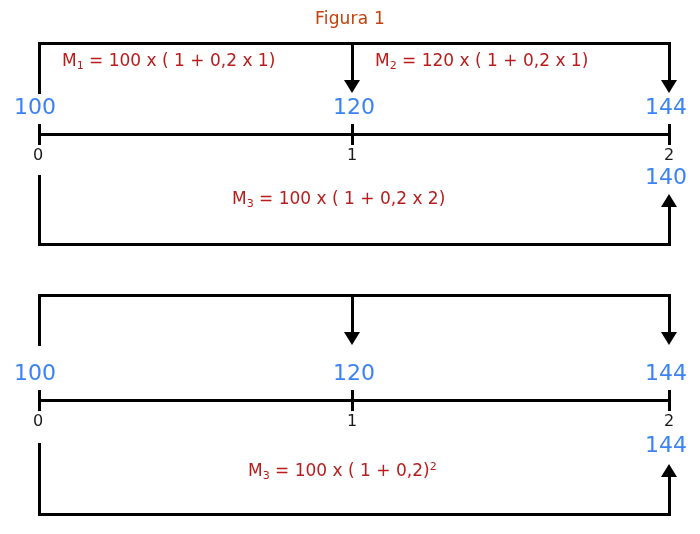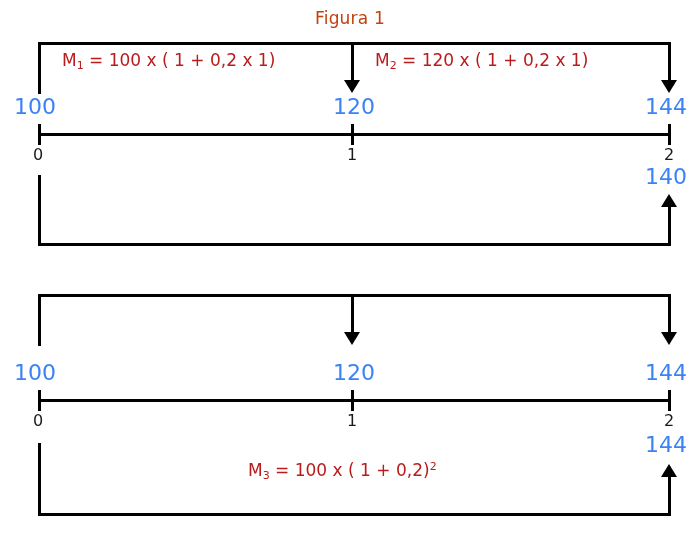--- a/index.html
+++ b/index.html
@@ -120,20 +120,23 @@
   <div class="period" style="left:347px; top:145px;">1</div>
   <div class="period" style="left:664px; top:145px;">2</div>
 
   <div class="amount" style="left:645px; top:164px;">140</div>
 
   <div class="vline" style="left:38px; top:175px; width:3px; height:71px;"></div>
   <div class="hline" style="left:38px; top:243px; width:633px; height:3px;"></div>
   <div class="vline" style="left:668px; top:205px; width:3px; height:41px;"></div>
   <div class="arrow-up" style="left:661px; top:194px;"></div>
 
+  <div class="formula" style="left:232px; top:188px;">
+    <span>M</span><sub>3</sub><span> = 100 x ( 1 + 0,2 x 2)</span>
+  </div>
 
 
   <div class="hline" style="left:38px; top:294px; width:633px; height:3px;"></div>
   <div class="vline" style="left:38px; top:294px; width:3px; height:52px;"></div>
   <div class="vline" style="left:351px; top:294px; width:3px; height:42px;"></div>
   <div class="arrow-down" style="left:344px; top:332px;"></div>
   <div class="vline" style="left:668px; top:294px; width:3px; height:42px;"></div>
   <div class="arrow-down" style="left:661px; top:332px;"></div>
 
 

